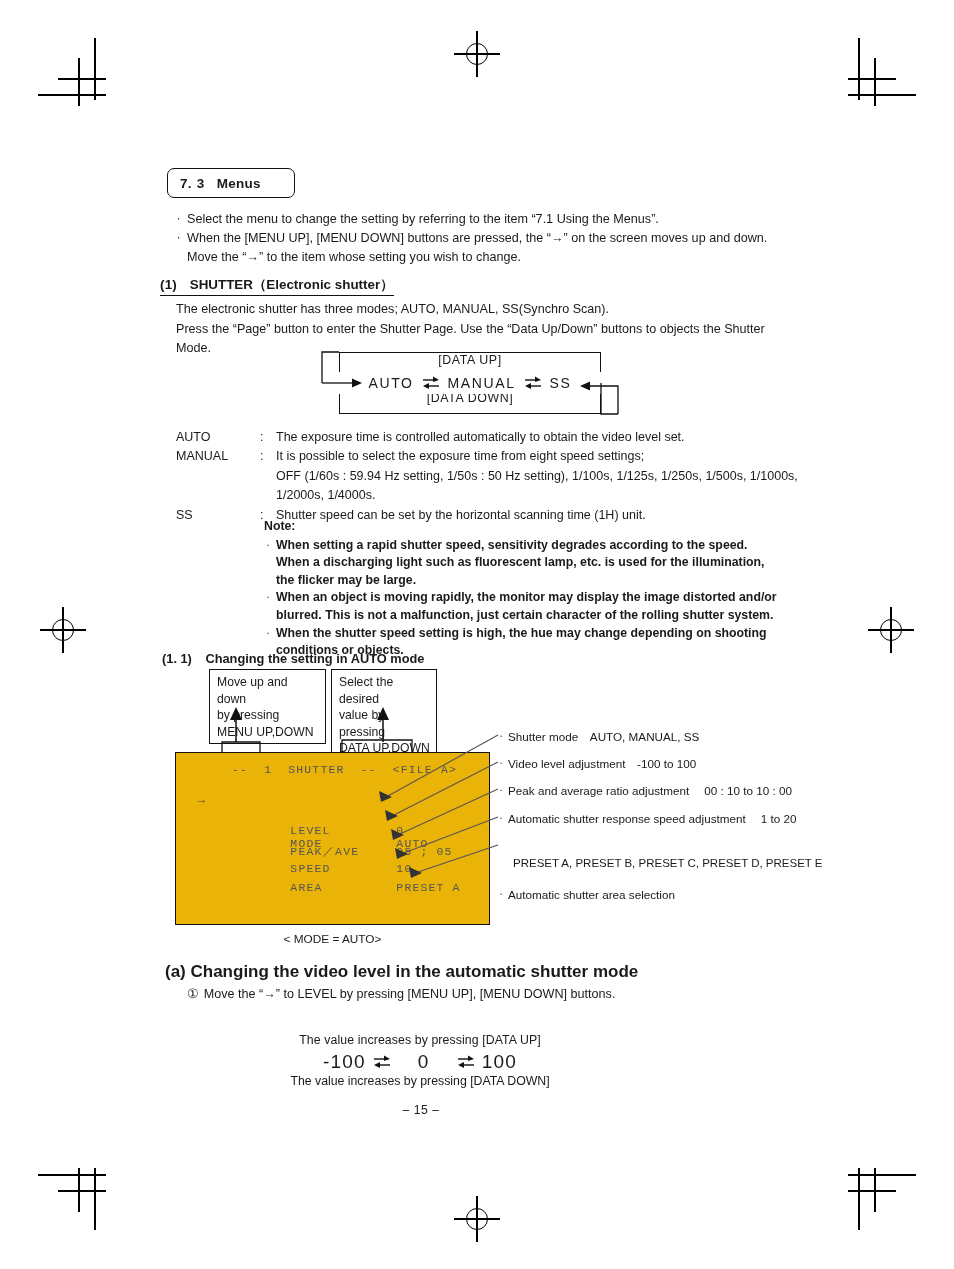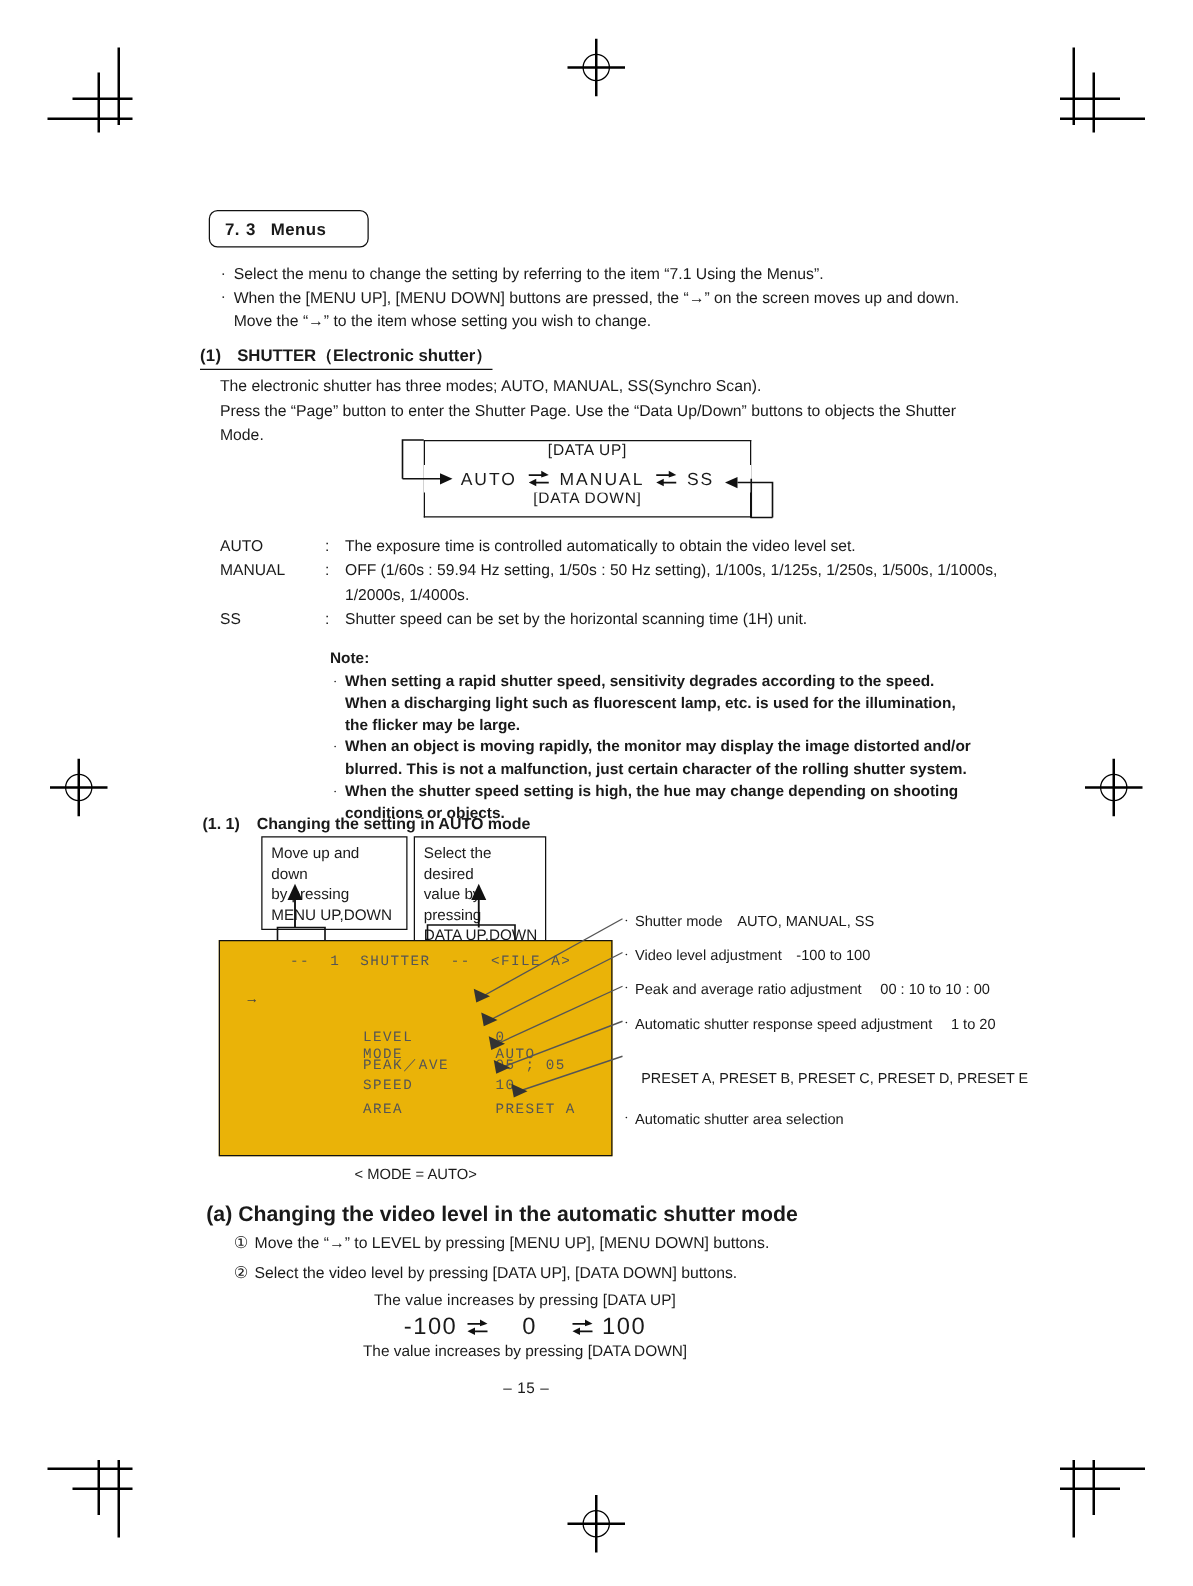--- a/index.html
+++ b/index.html
@@ -237,20 +237,21 @@
   <div class="defs">
     <div class="row">
       <div class="k">AUTO</div>
       <div class="c">:</div>
       <div class="v"><span>The exposure time is controlled automatically to obtain the video level set.</span></div>
     </div>
     <div class="row">
       <div class="k">MANUAL</div>
       <div class="c">:</div>
       <div class="v">
+        <span class="ind">It is possible to select the exposure time from eight speed settings;</span>
         <span class="ind">OFF (1/60s : 59.94 Hz setting, 1/50s : 50 Hz setting), 1/100s, 1/125s, 1/250s, 1/500s, 1/1000s,</span>
         <span class="ind">1/2000s, 1/4000s.</span>
       </div>
     </div>
     <div class="row">
       <div class="k">SS</div>
       <div class="c">:</div>
       <div class="v"><span>Shutter speed can be set by the horizontal scanning time (1H) unit.</span></div>
     </div>
   </div>
@@ -319,23 +320,20 @@
     <div class="a" style="top:54px;left:0px;">Peak and average ratio adjustment  00 : 10 to 10 : 00</div>
     <div class="a" style="top:82px;left:0px;">Automatic shutter response speed adjustment  1 to 20</div>
     <div class="a" style="top:110px;left:0px;margin-top:48px;">Automatic shutter area selection</div>
     <div class="sub" style="top:126px;left:16px;">PRESET A, PRESET B, PRESET C, PRESET D, PRESET E</div>
   </div>
 
   <div class="ha">(a) Changing the video level in the automatic shutter mode</div>
   <div class="steps">
     <div class="s">
       <span class="cn">①</span><span>Move the “→” to LEVEL by pressing [MENU UP], [MENU DOWN] buttons.</span>
-    </div>
-    <div class="s">
-      <span class="cn">②</span><span>Select the video level by pressing [DATA UP], [DATA DOWN] buttons.</span>
     </div>
   </div>
 
   <div class="vrange">
     <div class="lineTop">The value increases by pressing [DATA UP]</div>
     <div class="mid">
       <span class="num" style="padding:0 6px 0 0;">-100</span>
       <span class="sw">
         <svg width="20" height="18" viewBox="0 0 20 18">
           <path d="M2 6 L15 6" stroke="#111" stroke-width="1.4" fill="none"></path>

